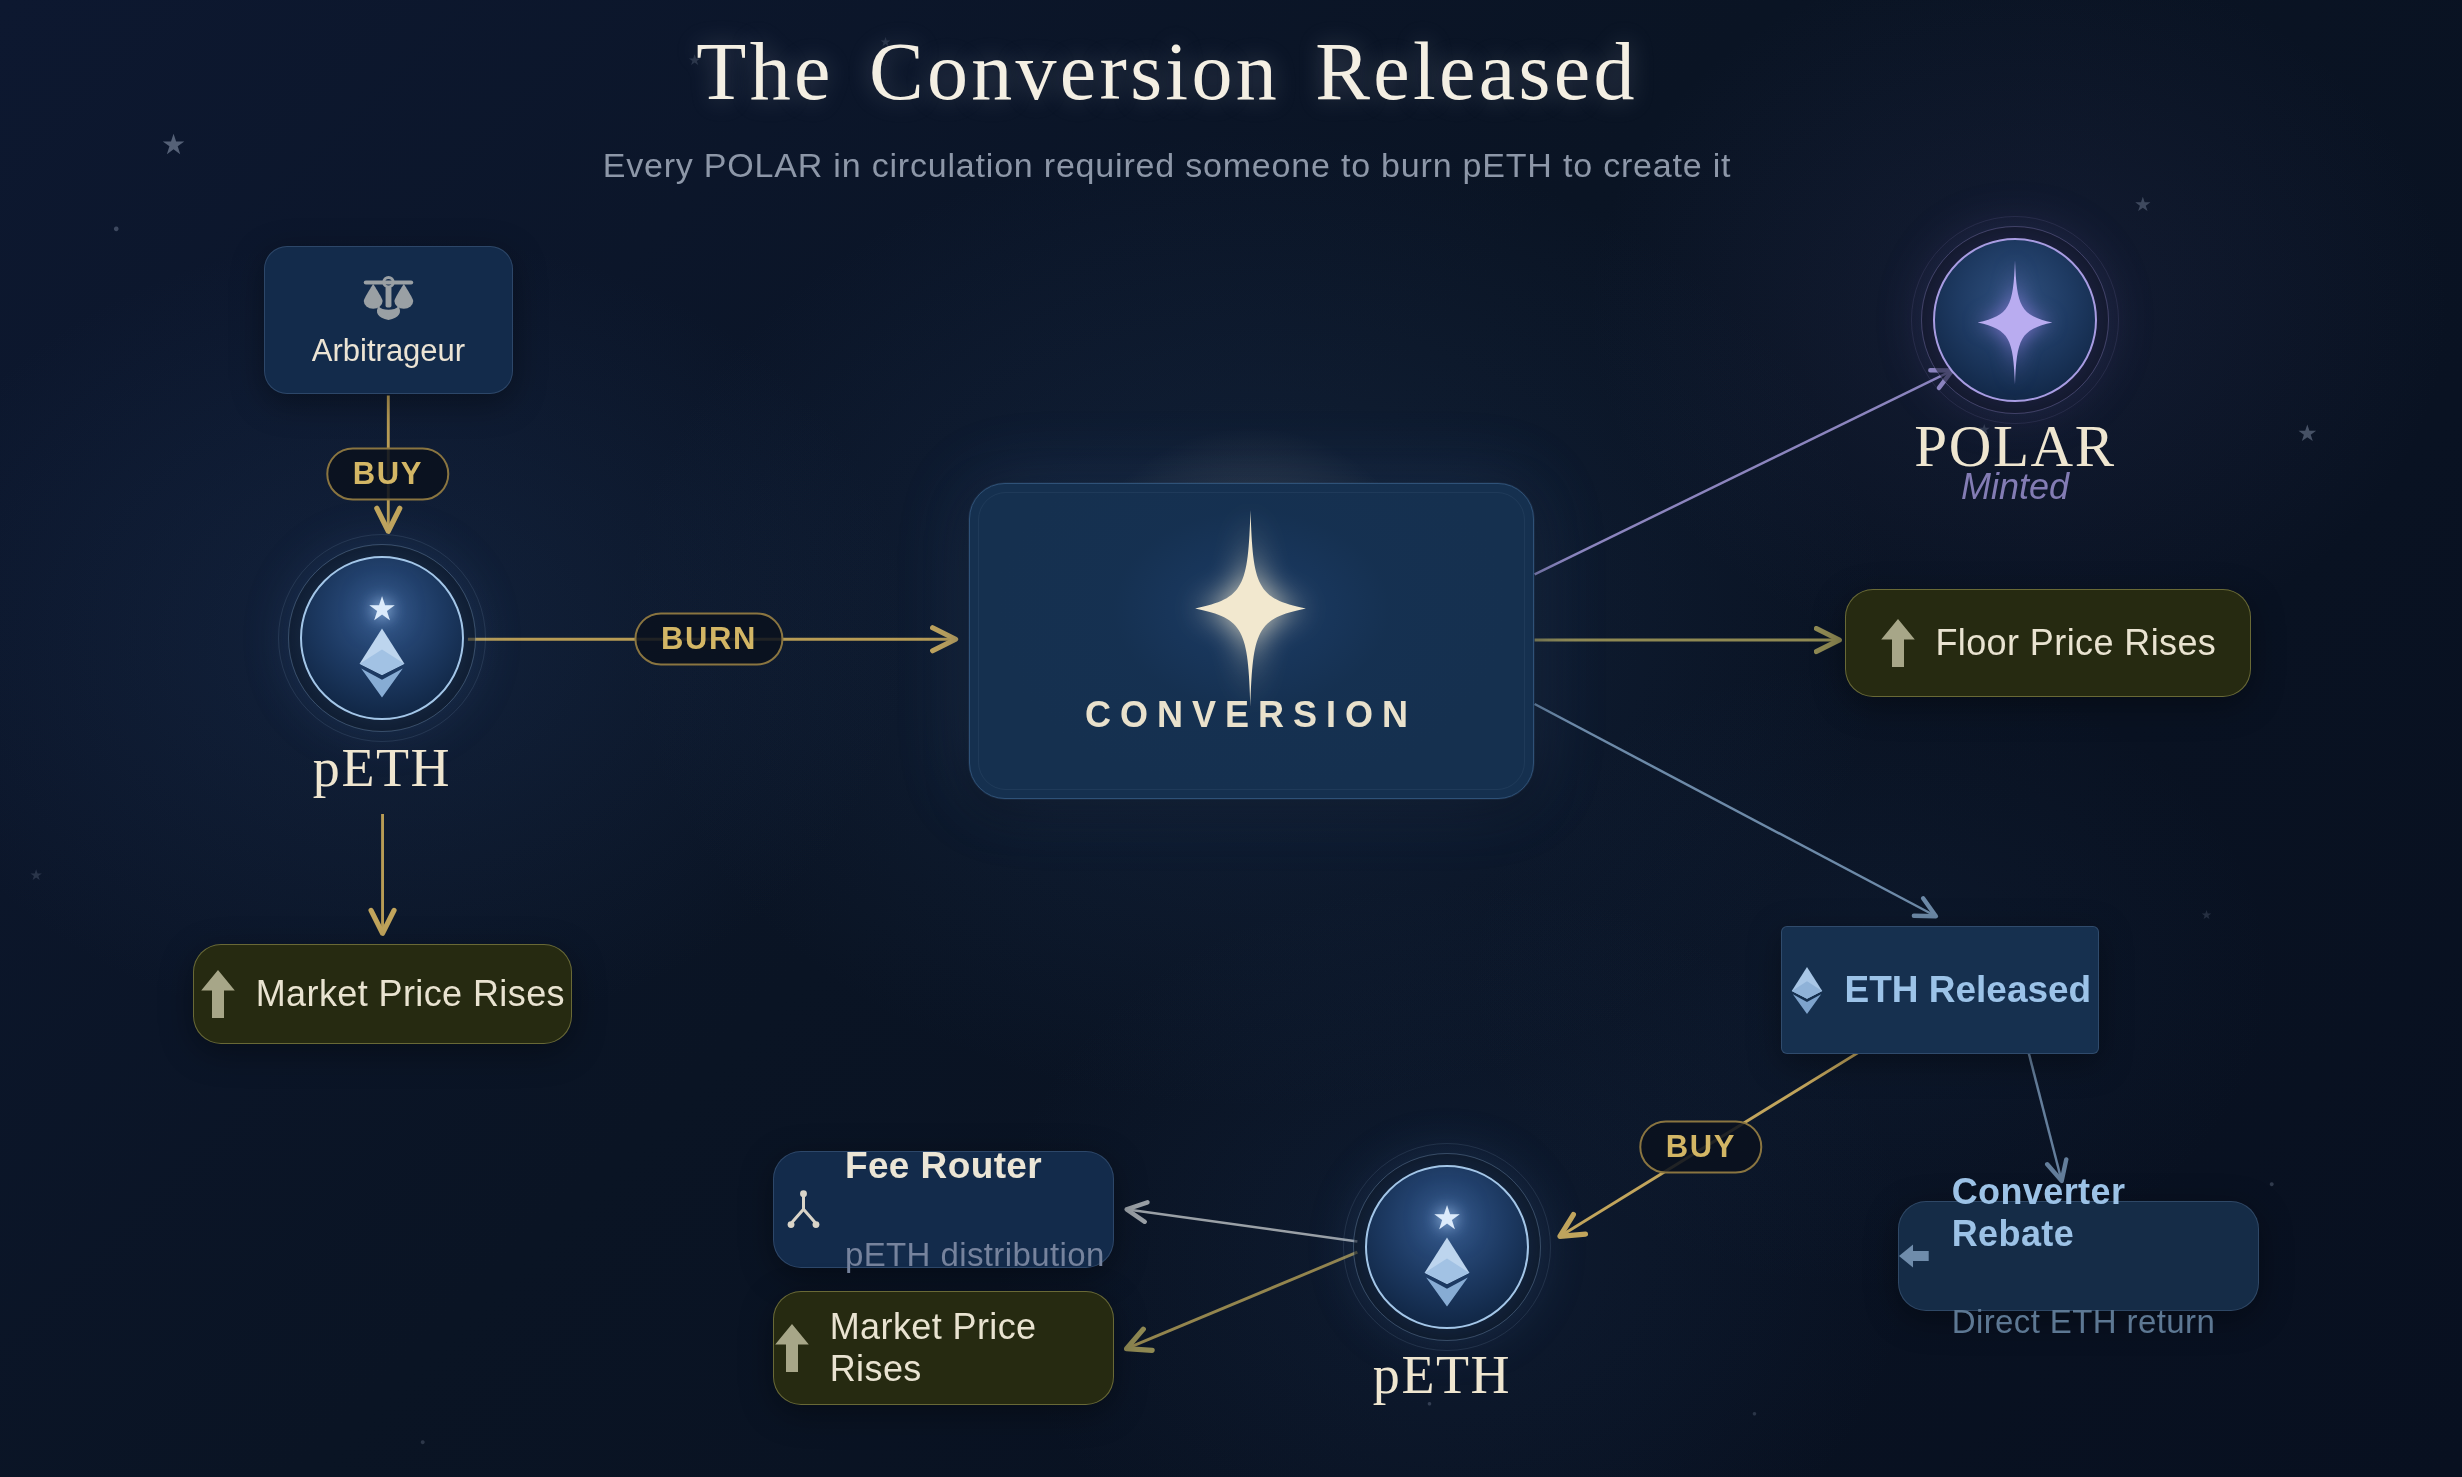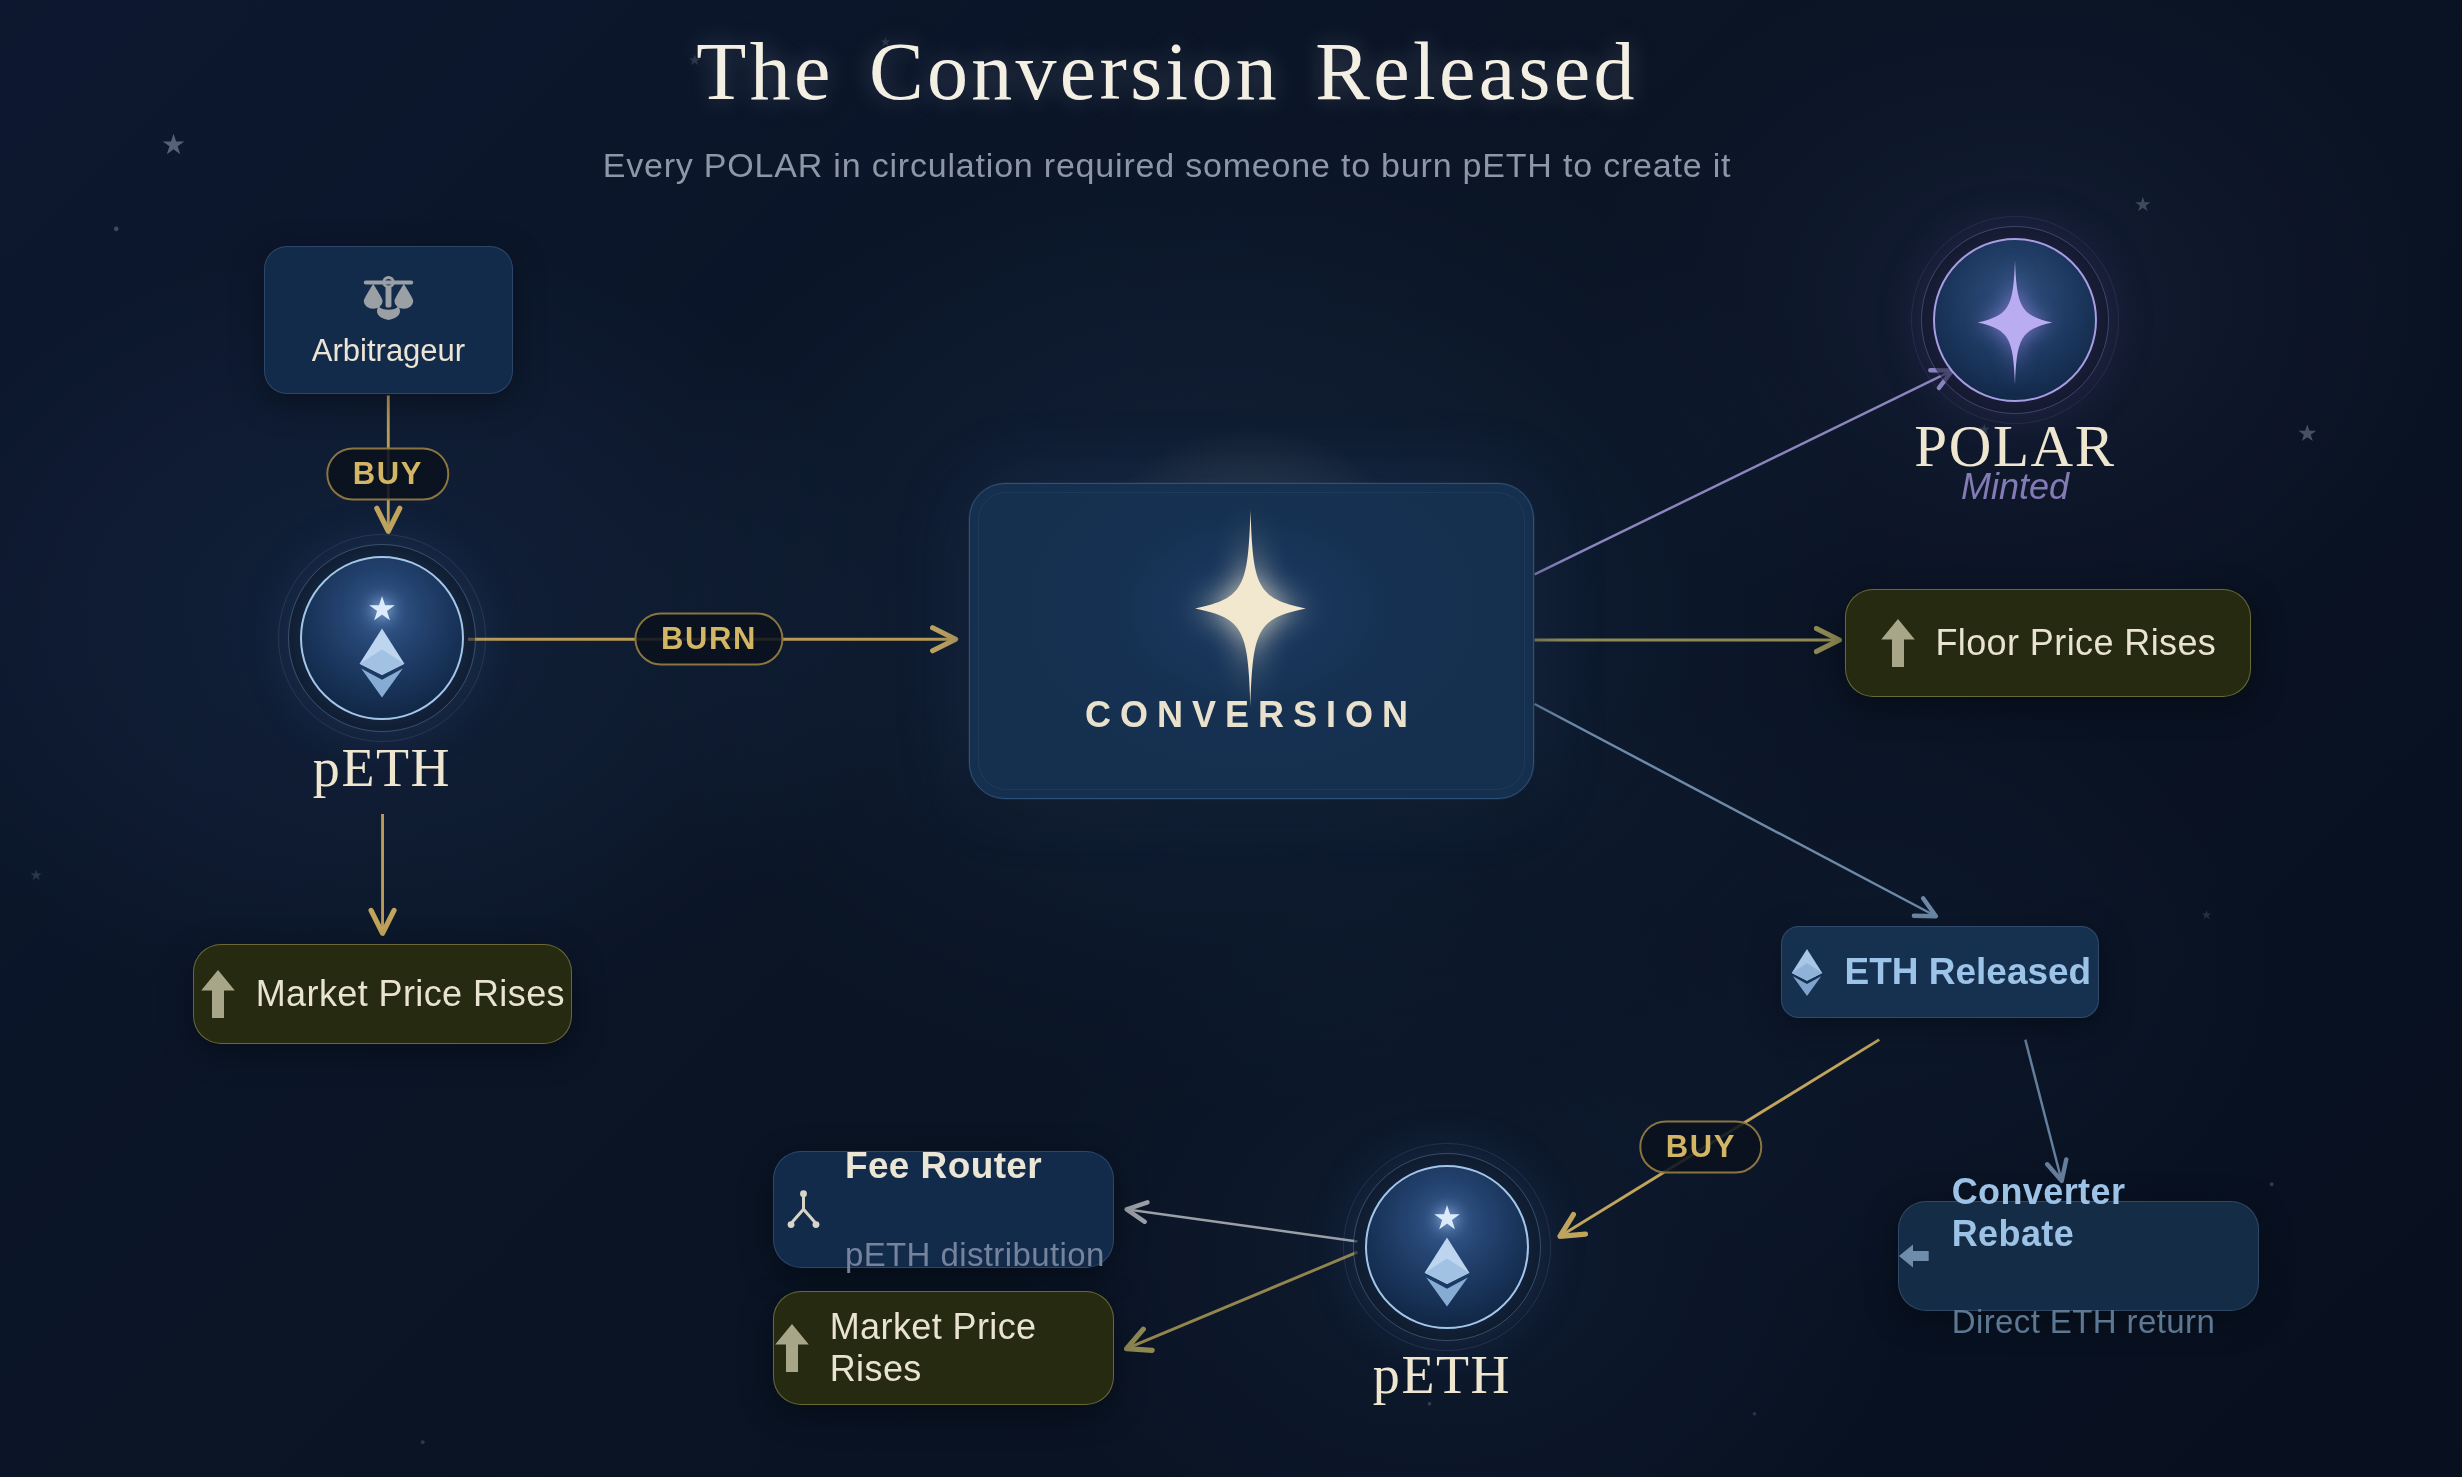--- a/index.html
+++ b/index.html
@@ -214,21 +214,21 @@
 
   <div class="abs panel olive z2" style="left:1845px;top:589px;width:406px;height:108px;">
     <span style="line-height:0;">
       <svg width="36" height="48" viewBox="0 0 60 80" fill="#a7a688">
         <polygon points="30,0 58,34 40,34 40,80 20,80 20,34 2,34"></polygon>
       </svg>
     </span>
     <span class="olive-label">Floor Price Rises</span>
   </div>
 
-  <div class="abs panel navy z2" style="left:1781px;top:926px;width:318px;height:92px;border-radius:18px;background:#16304f;">
+  <div class="abs panel navy z2" style="left:1781px;top:926px;width:318px;height:128px;border-radius:6px;background:#16304f;">
     <span style="line-height:0;">
       <svg width="36" height="49" viewBox="0 0 64 90">
         <polygon points="32,2 60,46 32,60 4,46" fill="#a8c6e6"></polygon>
         <polygon points="32,28 60,46 32,60 4,46" fill="#8fb2d8"></polygon>
         <polygon points="6,52 32,66 58,52 32,88" fill="#7ea3cc"></polygon>
       </svg>
     </span>
     <span style="font-size:37px;font-weight:600;color:#9cc3e8;">ETH Released</span>
   </div>
 

